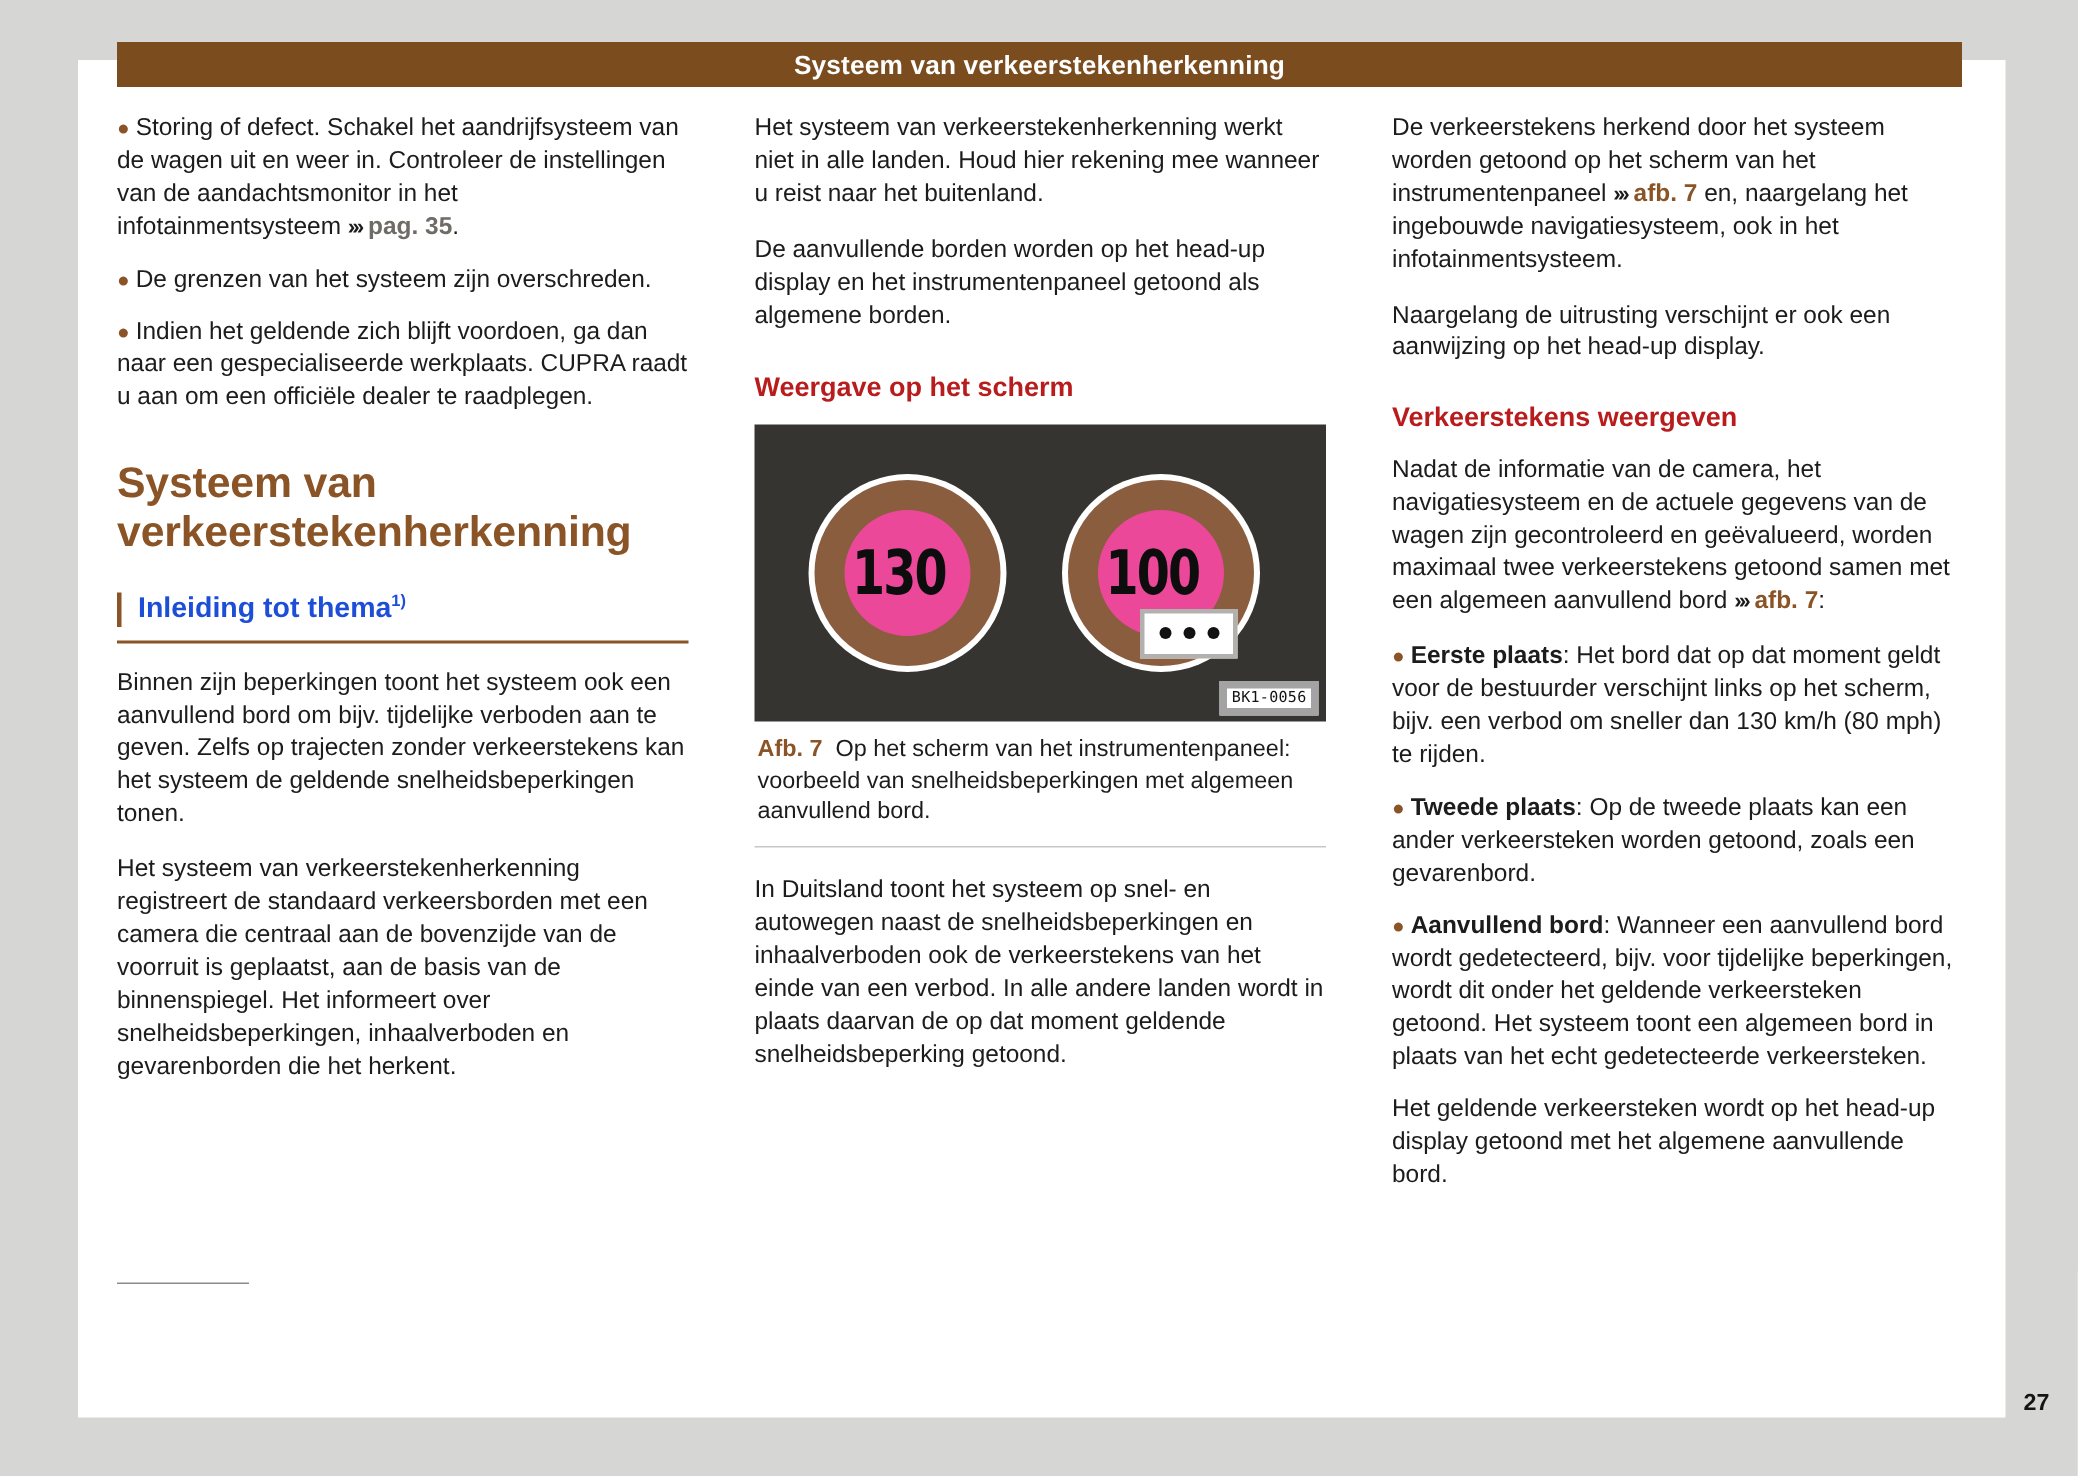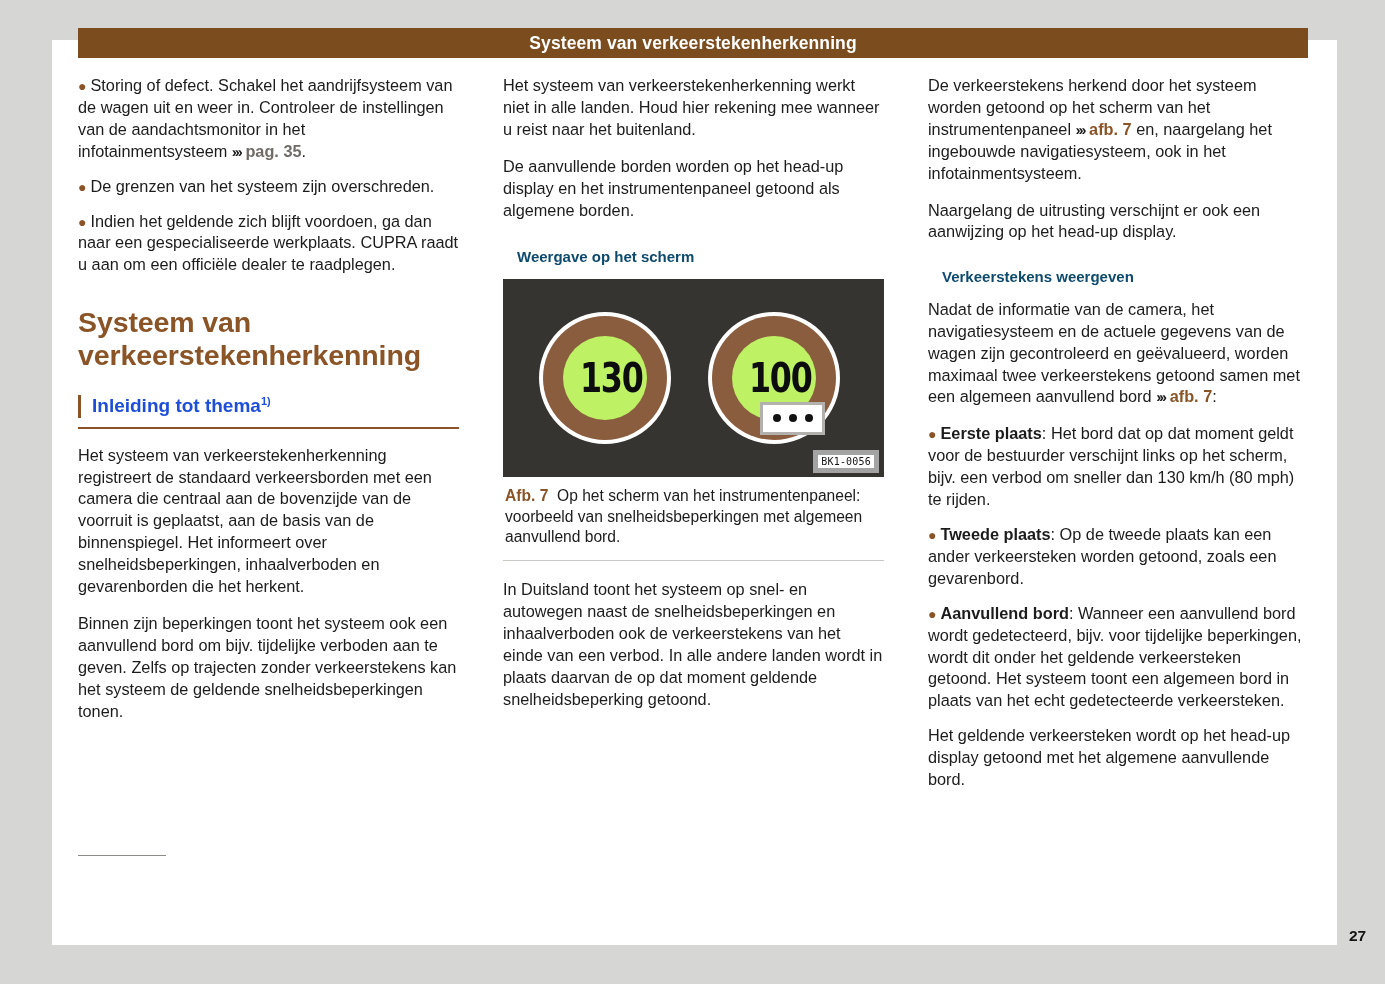--- a/index.html
+++ b/index.html
@@ -127,24 +127,24 @@
   }
   .subhead-rule {
     height: 1.5px;
     background: #8a5426;
     width: 100%;
   }
   .sup { font-size: 11px; vertical-align: super; }
 
   
   .secthead {
-    font-size: 15px;
-    font-weight: bold;
-    color: #0c4a6e;
-    margin: 24px 0 12px 14px;
+    font-size: 18px;
+    font-weight: bold;
+    color: #b91c1c;
+    margin: 24px 0 12px 0;
     line-height: 1.3;
   }
 
   
   .figure {
     margin: 0 0 0 0;
     width: 381px;
   }
   .fig-img {
     position: relative;
@@ -172,24 +172,24 @@
     border-radius: 50%;
     background: #8a5d3f;
     display: flex;
     align-items: center;
     justify-content: center;
   }
   .sign-inner {
     width: 84px;
     height: 84px;
     border-radius: 50%;
-    background: #bef264;
-    display: flex;
-    align-items: center;
-    justify-content: flex-end;
+    background: #ec4899;
+    display: flex;
+    align-items: center;
+    justify-content: flex-start;
   }
   .sign-num {
     font-family: "Liberation Sans Narrow", "DejaVu Sans Condensed", "Liberation Sans", sans-serif;
     font-weight: bold;
     font-size: 41px;
     color: #0d0d0d;
     letter-spacing: -1.5px;
     transform: scaleX(0.86);
   }
   #sign-left  { left: 36px;  top: 33px; }
@@ -303,22 +303,22 @@
       <span class="dot">●</span><span>Indien het geldende zich blijft voordoen, ga dan naar een gespecialiseerde werkplaats. CUPRA raadt u aan om een officiële dealer te raadplegen.</span>
     </div>
 
     <div class="main-title">Systeem van verkeerstekenherkenning</div>
 
     <div class="subhead-wrap">
       <div class="subhead"><span>Inleiding tot thema</span><span class="sup">1)</span></div>
       <div class="subhead-rule"></div>
     </div>
 
+    <p>Binnen zijn beperkingen toont het systeem ook een aanvullend bord om bijv. tijdelijke verboden aan te geven. Zelfs op trajecten zonder verkeerstekens kan het systeem de geldende snelheidsbeperkingen tonen.</p>
     <p>Het systeem van verkeerstekenherkenning registreert de standaard verkeersborden met een camera die centraal aan de bovenzijde van de voorruit is geplaatst, aan de basis van de binnenspiegel. Het informeert over snelheidsbeperkingen, inhaalverboden en gevarenborden die het herkent.</p>
-    <p>Binnen zijn beperkingen toont het systeem ook een aanvullend bord om bijv. tijdelijke verboden aan te geven. Zelfs op trajecten zonder verkeerstekens kan het systeem de geldende snelheidsbeperkingen tonen.</p>
   </div>
 
   <div class="col">
 
     <p>Het systeem van verkeerstekenherkenning werkt niet in alle landen. Houd hier rekening mee wanneer u reist naar het buitenland.</p>
     <p style="margin-bottom:26px">De aanvullende borden worden op het head-up display en het instrumentenpaneel getoond als algemene borden.</p>
 
     <div class="secthead" style="margin-top:0">Weergave op het scherm</div>
 
     <div class="figure">

